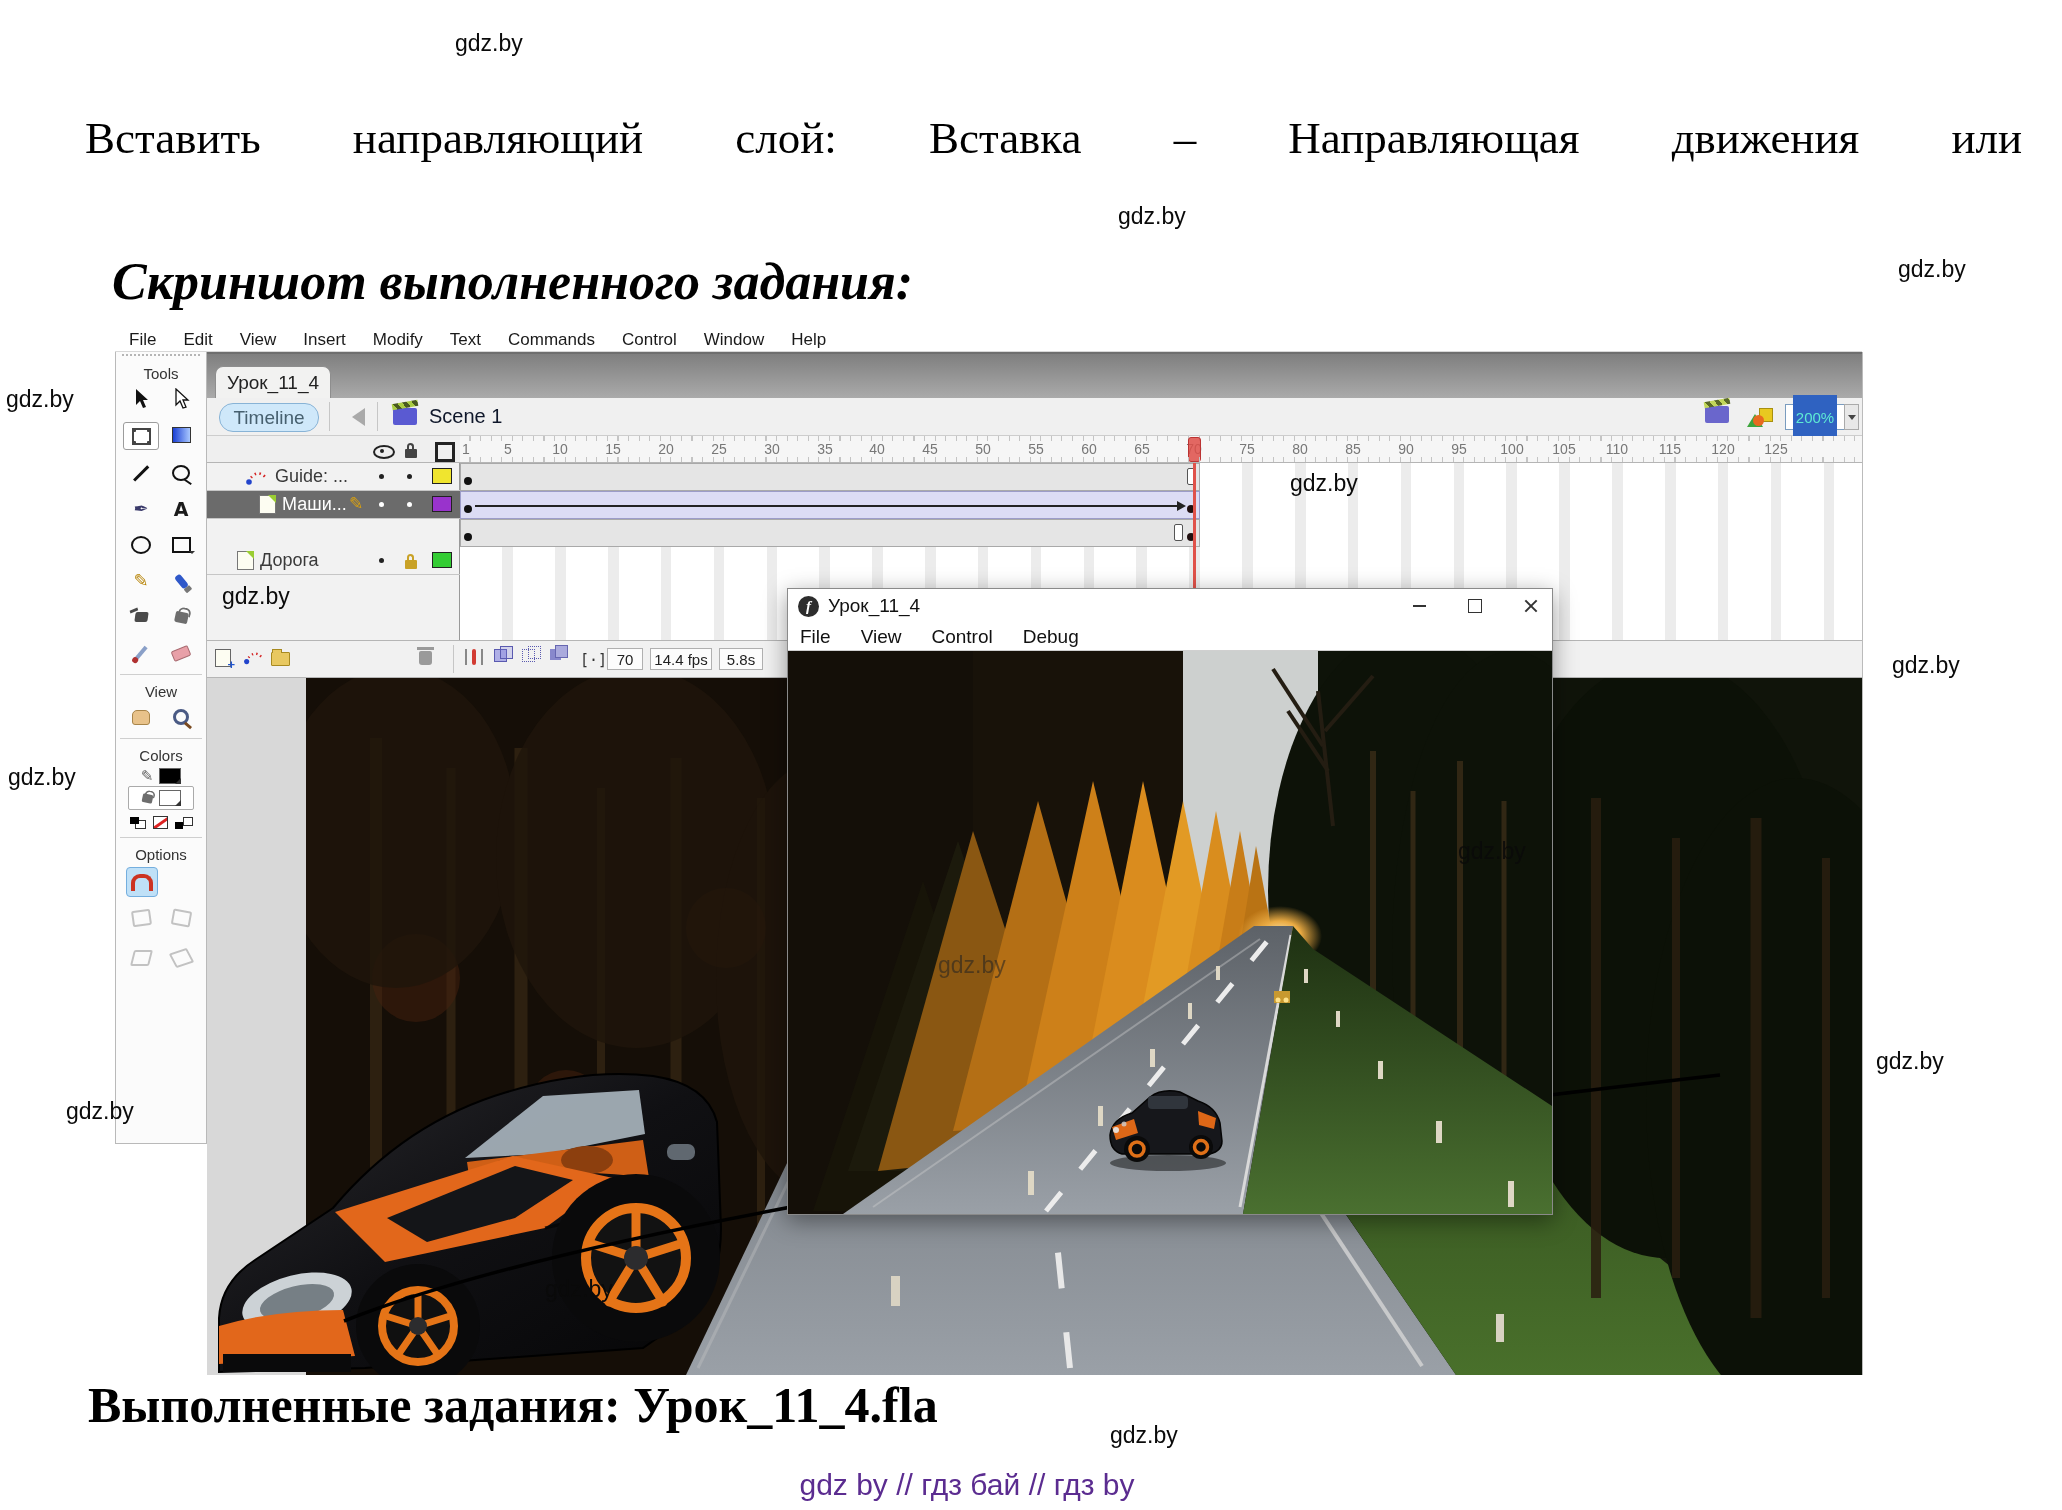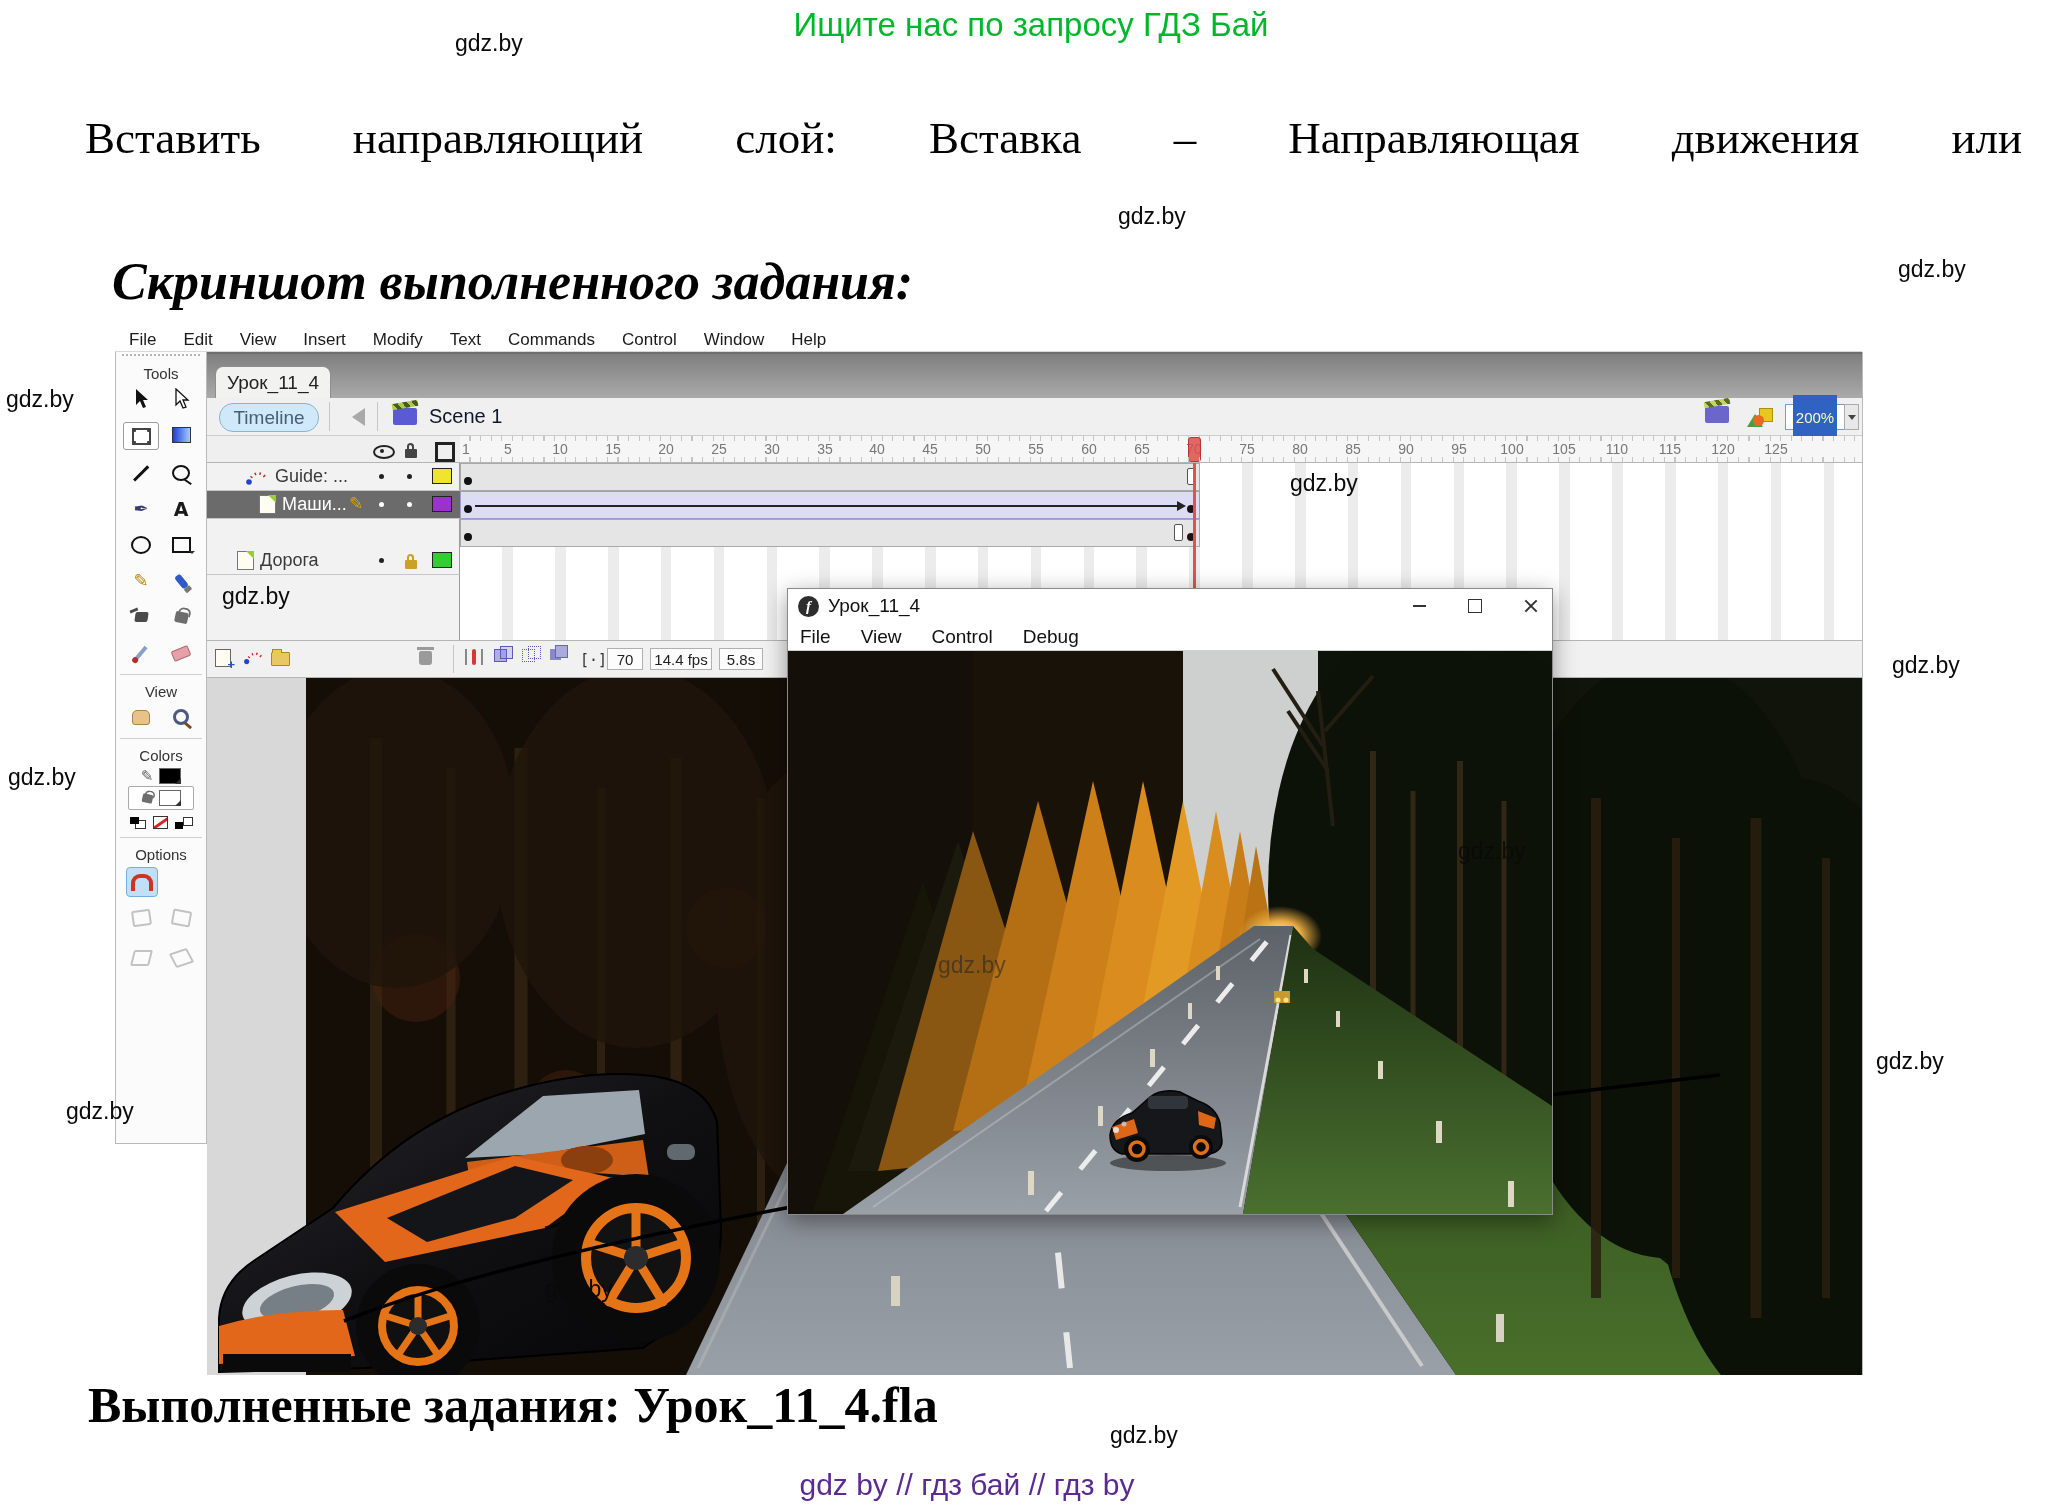--- a/index.html
+++ b/index.html
@@ -100,21 +100,21 @@
   .scenename{position:absolute;left:222px;top:7px;font-size:20px;color:#0f172a;}
   .ic-editscene{position:absolute;left:1498px;top:8px;width:24px;height:17px;background:#6a66cc;border-radius:2px;}
   .ic-editscene::before{content:"";position:absolute;top:-6px;left:-1px;width:26px;height:6px;transform:rotate(-10deg);
         background:repeating-linear-gradient(60deg,#c2d75a 0 4px,#5a6a28 4px 8px);}
   .ic-editsym{position:absolute;left:1540px;top:6px;width:26px;height:22px;}
   .ic-editsym .tri{position:absolute;left:0;top:2px;width:0;height:0;border:8px solid transparent;border-bottom:13px solid #3da53d;}
   .ic-editsym .sq{position:absolute;right:0;top:4px;width:12px;height:12px;background:#e8c820;border:1px solid #a89010;}
   .ic-editsym .ci{position:absolute;left:6px;bottom:0;width:11px;height:11px;background:#e86a20;border-radius:50%;}
   .zoombox{position:absolute;left:1578px;top:6px;width:58px;height:24px;background:#fff;border:1px solid #7a9cbf;
            display:flex;align-items:center;justify-content:center;}
-  .zoombox span{background:#2f62c1;color:#fef9c3;font-size:15px;padding:14px 3px;}
+  .zoombox span{background:#2f62c1;color:#5eead4;font-size:15px;padding:14px 3px;}
   .zoomdrop{position:absolute;left:1637px;top:6px;width:15px;height:26px;background:#e8e8e8;border:1px solid #aaa;box-sizing:border-box;
             display:flex;align-items:center;justify-content:center;}
   .zoomdrop::after{content:"";border:4px solid transparent;border-top:5px solid #444;margin-top:4px;}
 
   
   .timeline{position:absolute;left:0;top:84px;width:1655px;height:204px;background:#fff;}
   .layers{position:absolute;left:0;top:0;width:253px;height:204px;background:#f2f2f2;border-right:1px solid #9a9a9a;box-sizing:border-box;}
   .lhead{position:absolute;left:0;top:0;width:253px;height:27px;border-bottom:1px solid #b5b5b5;background:#efefef;box-sizing:border-box;}
   .ic-eye{position:absolute;left:166px;top:9px;width:18px;height:10px;border:2px solid #222;border-radius:50%;}
   .ic-eye::after{content:"";position:absolute;left:5px;top:1.5px;width:4px;height:4px;background:#222;border-radius:50%;}
@@ -195,21 +195,20 @@
   .wclose::before{transform:rotate(45deg);} .wclose::after{transform:rotate(-45deg);}
   .pmenu{position:absolute;left:0;top:34px;width:100%;height:28px;display:flex;align-items:center;gap:30px;padding-left:12px;box-sizing:border-box;
          font-size:19px;color:#111;border-bottom:1px solid #d0d0d0;}
   .pcontent{position:absolute;left:0;top:62px;width:764px;height:563px;}
 </style>
 </head>
 <body>
 
 <div class="page">
 
-  <div class="banner">Ищите нас по запросу ГДЗ Бай</div>
 
   <span class="wm" style="left:455px;top:30px;">gdz.by</span>
   <span class="wm" style="left:1118px;top:203px;">gdz.by</span>
   <span class="wm" style="left:1898px;top:256px;">gdz.by</span>
   <span class="wm" style="left:6px;top:386px;">gdz.by</span>
   <span class="wm" style="left:1290px;top:470px;">gdz.by</span>
   <span class="wm" style="left:222px;top:583px;">gdz.by</span>
   <span class="wm" style="left:1892px;top:652px;">gdz.by</span>
   <span class="wm" style="left:8px;top:764px;">gdz.by</span>
   <span class="wm faint" style="left:938px;top:952px;color:#222;">gdz.by</span>

